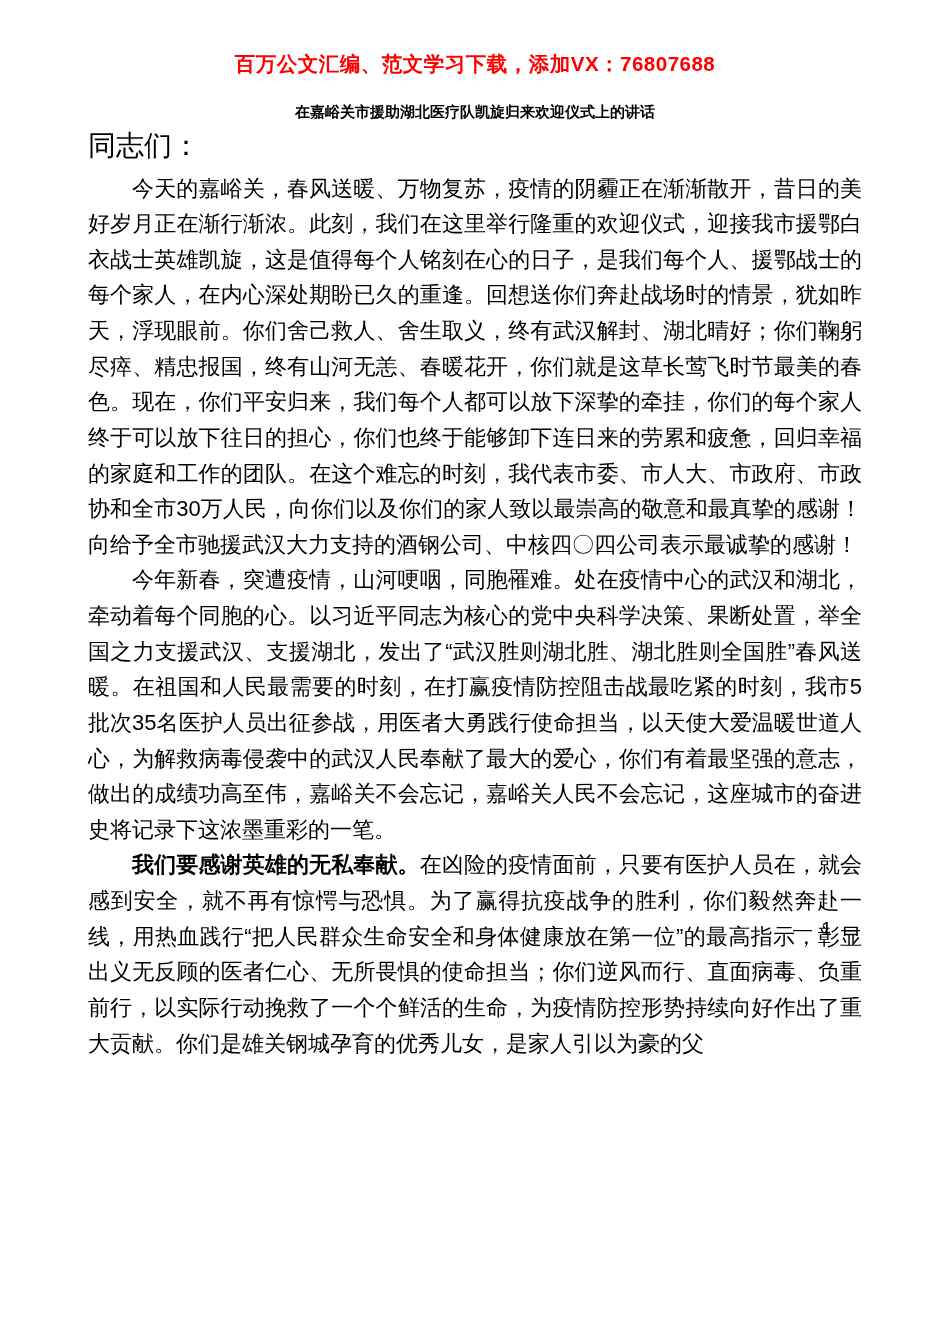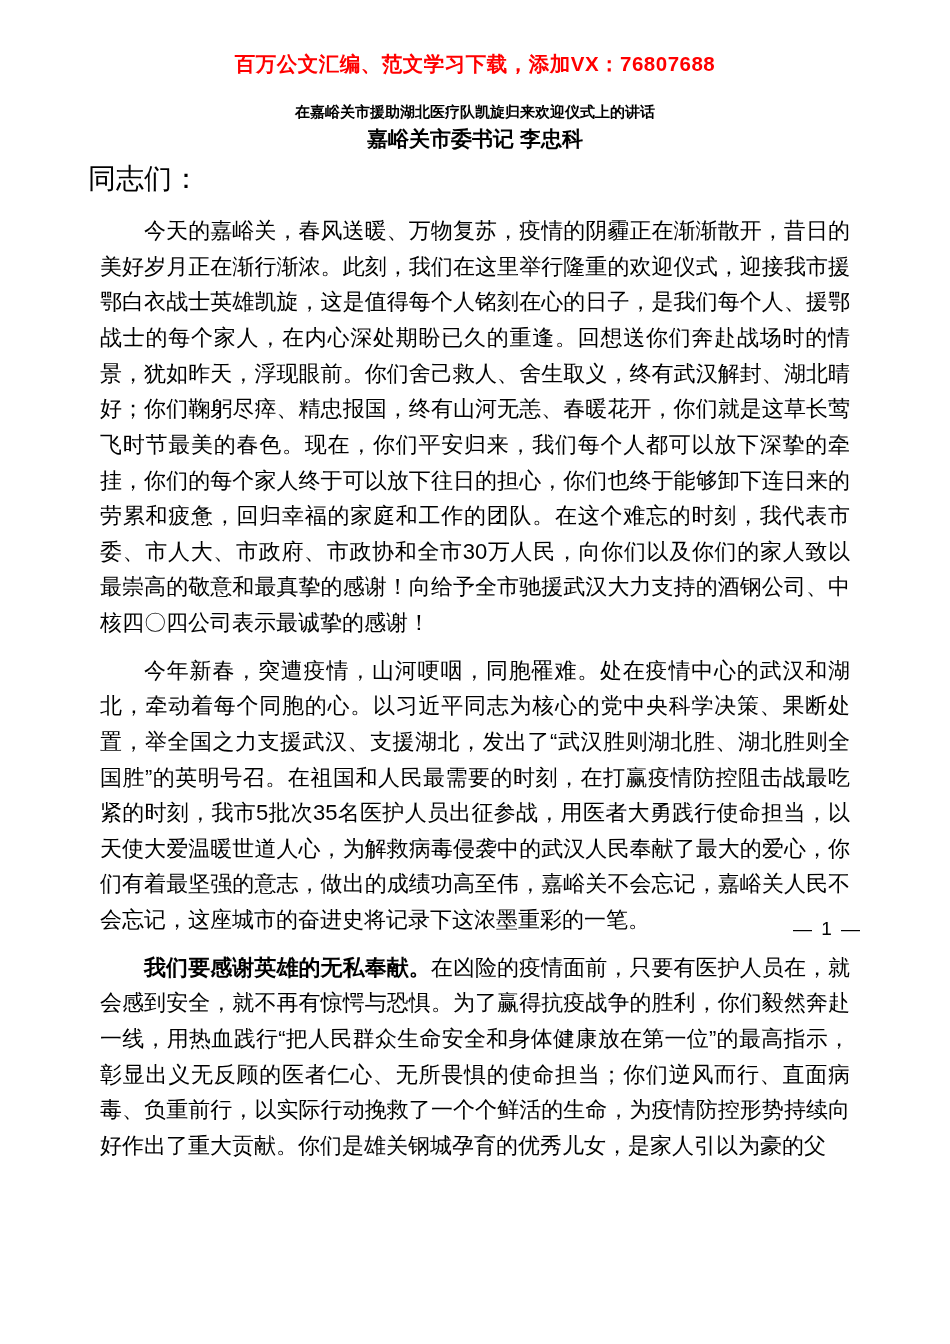--- a/index.html
+++ b/index.html
@@ -54,21 +54,21 @@
     margin: 0 0 22px 0;
   }
   .salutation {
     font-size: 28px;
     line-height: 1.62;
     margin: 0 0 2px 0;
   }
   .para {
     font-size: 22px;
     line-height: 1.62;
-    margin: 12px;
+    margin: 0;
     text-indent: 2em;
     text-align: justify;
     text-justify: inter-ideograph;
   }
   .para b {
     font-weight: 700;
   }
   .page-number {
     position: absolute;
     bottom: 24px;
@@ -78,25 +78,24 @@
   }
 </style>
 </head>
 <body>
 
 <div class="page">
 
   <div class="ad-banner">百万公文汇编、范文学习下载，添加VX：76807688</div>
 
   <h1 class="doc-title">在嘉峪关市援助湖北医疗队凯旋归来欢迎仪式上的讲话</h1>
-  <div class="doc-subtitle">嘉峪关市委书记 李忠科</div>
 
   <div class="salutation">同志们：</div>
 
   <p class="para"><span>今天的嘉峪关，春风送暖、万物复苏，疫情的阴霾正在渐渐散开，昔日的美好岁月正在渐行渐浓。此刻，我们在这里举行隆重的欢迎仪式，迎接我市援鄂白衣战士英雄凯旋，这是值得每个人铭刻在心的日子，是我们每个人、援鄂战士的每个家人，在内心深处期盼已久的重逢。回想送你们奔赴战场时的情景，犹如昨天，浮现眼前。你们舍己救人、舍生取义，终有武汉解封、湖北晴好；你们鞠躬尽瘁、精忠报国，终有山河无恙、春暖花开，你们就是这草长莺飞时节最美的春色。现在，你们平安归来，我们每个人都可以放下深挚的牵挂，你们的每个家人终于可以放下往日的担心，你们也终于能够卸下连日来的劳累和疲惫，回归幸福的家庭和工作的团队。在这个难忘的时刻，我代表市委、市人大、市政府、市政协和全市30万人民，向你们以及你们的家人致以最崇高的敬意和最真挚的感谢！向给予全市驰援武汉大力支持的酒钢公司、中核四〇四公司表示最诚挚的感谢！</span></p>
 
-  <p class="para"><span>今年新春，突遭疫情，山河哽咽，同胞罹难。处在疫情中心的武汉和湖北，牵动着每个同胞的心。以习近平同志为核心的党中央科学决策、果断处置，举全国之力支援武汉、支援湖北，发出了“武汉胜则湖北胜、湖北胜则全国胜”的英明号召。在祖国和人民最需要的时刻，在打赢疫情防控阻击战最吃紧的时刻，我市5批次35名医护人员出征参战，用医者大勇践行使命担当，以天使大爱温暖世道人心，为解救病毒侵袭中的武汉人民奉献了最大的爱心，你们有着最坚强的意志，做出的成绩功高至伟，嘉峪关不会忘记，嘉峪关人民不会忘记，这座城市的奋进史将记录下这浓墨重彩的一笔。</span></p>
+  <p class="para"><span>今年新春，突遭疫情，山河哽咽，同胞罹难。处在疫情中心的武汉和湖北，牵动着每个同胞的心。以习近平同志为核心的党中央科学决策、果断处置，举全国之力支援武汉、支援湖北，发出了“武汉胜则湖北胜、湖北胜则全国胜”春风送暖。在祖国和人民最需要的时刻，在打赢疫情防控阻击战最吃紧的时刻，我市5批次35名医护人员出征参战，用医者大勇践行使命担当，以天使大爱温暖世道人心，为解救病毒侵袭中的武汉人民奉献了最大的爱心，你们有着最坚强的意志，做出的成绩功高至伟，嘉峪关不会忘记，嘉峪关人民不会忘记，这座城市的奋进史将记录下这浓墨重彩的一笔。</span></p>
 
   <p class="para"><b>我们要感谢英雄的无私奉献。</b><span>在凶险的疫情面前，只要有医护人员在，就会感到安全，就不再有惊愕与恐惧。为了赢得抗疫战争的胜利，你们毅然奔赴一线，用热血践行“把人民群众生命安全和身体健康放在第一位”的最高指示，彰显出义无反顾的医者仁心、无所畏惧的使命担当；你们逆风而行、直面病毒、负重前行，以实际行动挽救了一个个鲜活的生命，为疫情防控形势持续向好作出了重大贡献。你们是雄关钢城孕育的优秀儿女，是家人引以为豪的父</span></p>
 
   <div class="page-number">— 1 —</div>
 
 </div>
 
 </body></html>

